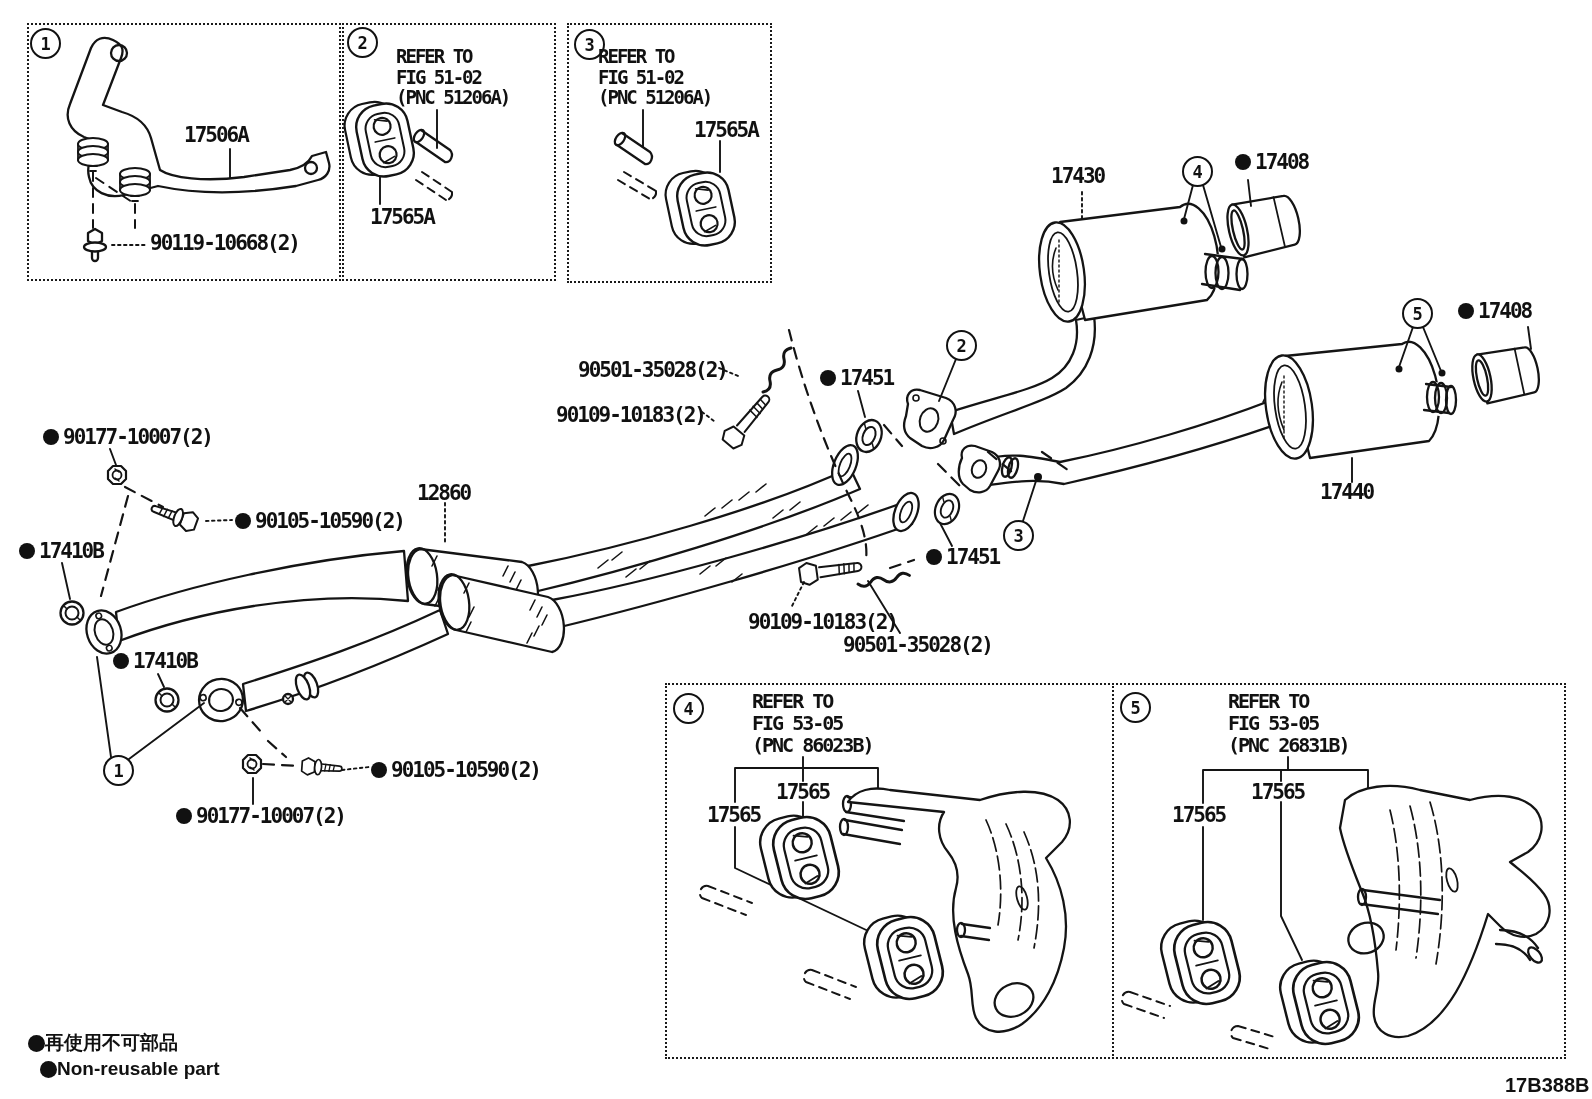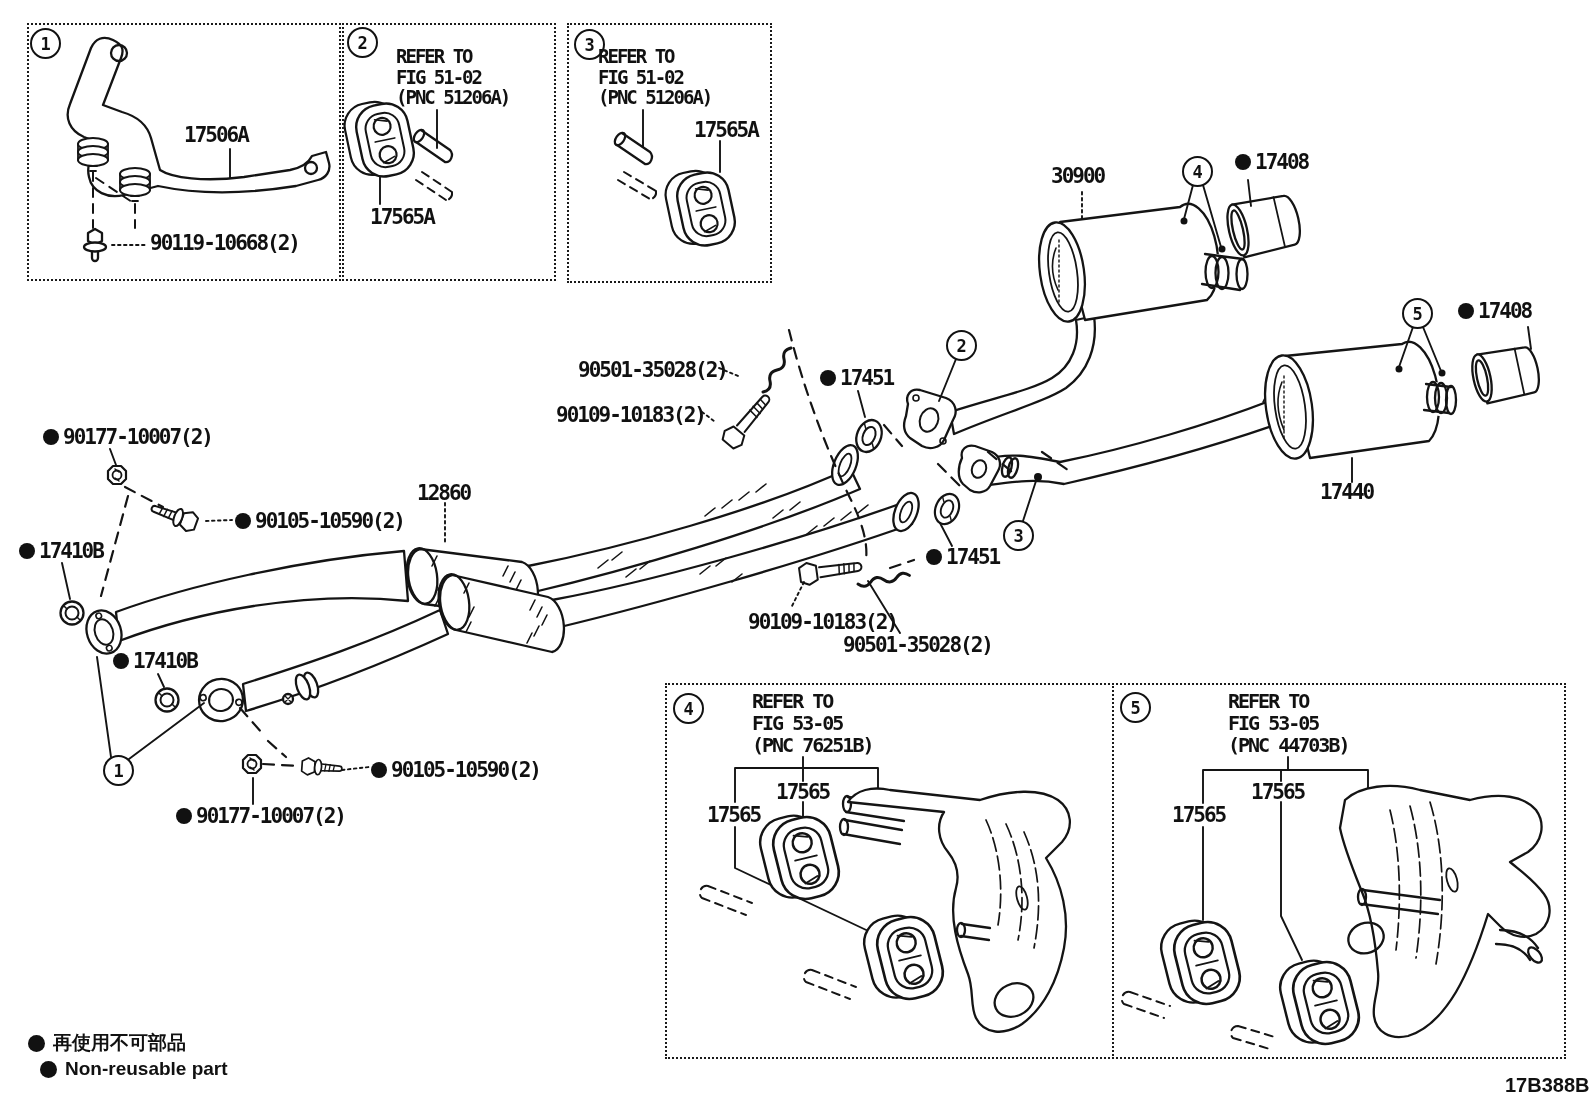--- a/index.html
+++ b/index.html
@@ -8,21 +8,21 @@
   #art{position:absolute;left:0;top:0;}
   .box{position:absolute;border:2px dotted #1a1a1a;background:transparent;}
   .lbl{position:absolute;display:flex;align-items:center;gap:4px;white-space:nowrap;
        font:700 21px "DejaVu Sans Mono",monospace;letter-spacing:-2px;line-height:22px;}
   .lbl .dot{width:16px;height:16px;border-radius:50%;background:#111;display:inline-block;flex:none;}
   .refer{position:absolute;font:700 19px "DejaVu Sans Mono",monospace;letter-spacing:-2px;line-height:20.5px;white-space:nowrap;}
   .refer4{font-size:20px;line-height:22px;}
   .callout{position:absolute;width:27px;height:27px;border:2.6px solid #111;border-radius:50%;
        background:#fff;display:flex;align-items:center;justify-content:center;
        font:700 17px "DejaVu Sans Mono",monospace;}
-  .legend{position:absolute;display:flex;align-items:center;gap:8px;
+  .legend{position:absolute;display:flex;align-items:center;
        font:700 19px "Liberation Sans",sans-serif;letter-spacing:0;}
   .legend .dot{width:17px;height:17px;border-radius:50%;background:#111;flex:none;}
   .pagecode{position:absolute;font:700 20px "Liberation Sans",sans-serif;}
 </style>
 </head>
 <body>
 
 <div id="stage">
 
 <svg id="art" width="1592" height="1099" viewBox="0 0 1592 1099">
@@ -315,43 +315,43 @@
       <div>FIG 51-02</div>
       <div>(PNC 51206A)</div>
 </div>
 <div class="lbl" style="left:694px;top:119px">
       <span>17565A</span>
     </div>
 
 <div class="refer refer4" style="left:752px;top:690px">
   <div>REFER TO</div>
       <div>FIG 53-05</div>
-      <div>(PNC 76251B)</div>
+      <div>(PNC 86023B)</div>
 </div>
 <div class="lbl" style="left:776px;top:781px">
       <span>17565</span>
     </div>
 <div class="lbl" style="left:707px;top:804px">
       <span>17565</span>
     </div>
 
 <div class="refer refer4" style="left:1228px;top:690px">
   <div>REFER TO</div>
       <div>FIG 53-05</div>
-      <div>(PNC 44703B)</div>
+      <div>(PNC 26831B)</div>
 </div>
 <div class="lbl" style="left:1251px;top:781px">
       <span>17565</span>
     </div>
 <div class="lbl" style="left:1172px;top:804px">
       <span>17565</span>
     </div>
 
 <div class="lbl" style="left:1051px;top:165px">
-      <span>30900</span>
+      <span>17430</span>
     </div>
 <div class="lbl" style="left:1235px;top:151px">
       <span class="dot"></span>
       <span>17408</span>
     </div>
 <div class="lbl" style="left:1458px;top:300px">
       <span class="dot"></span>
       <span>17408</span>
     </div>
 <div class="lbl" style="left:578px;top:359px">

